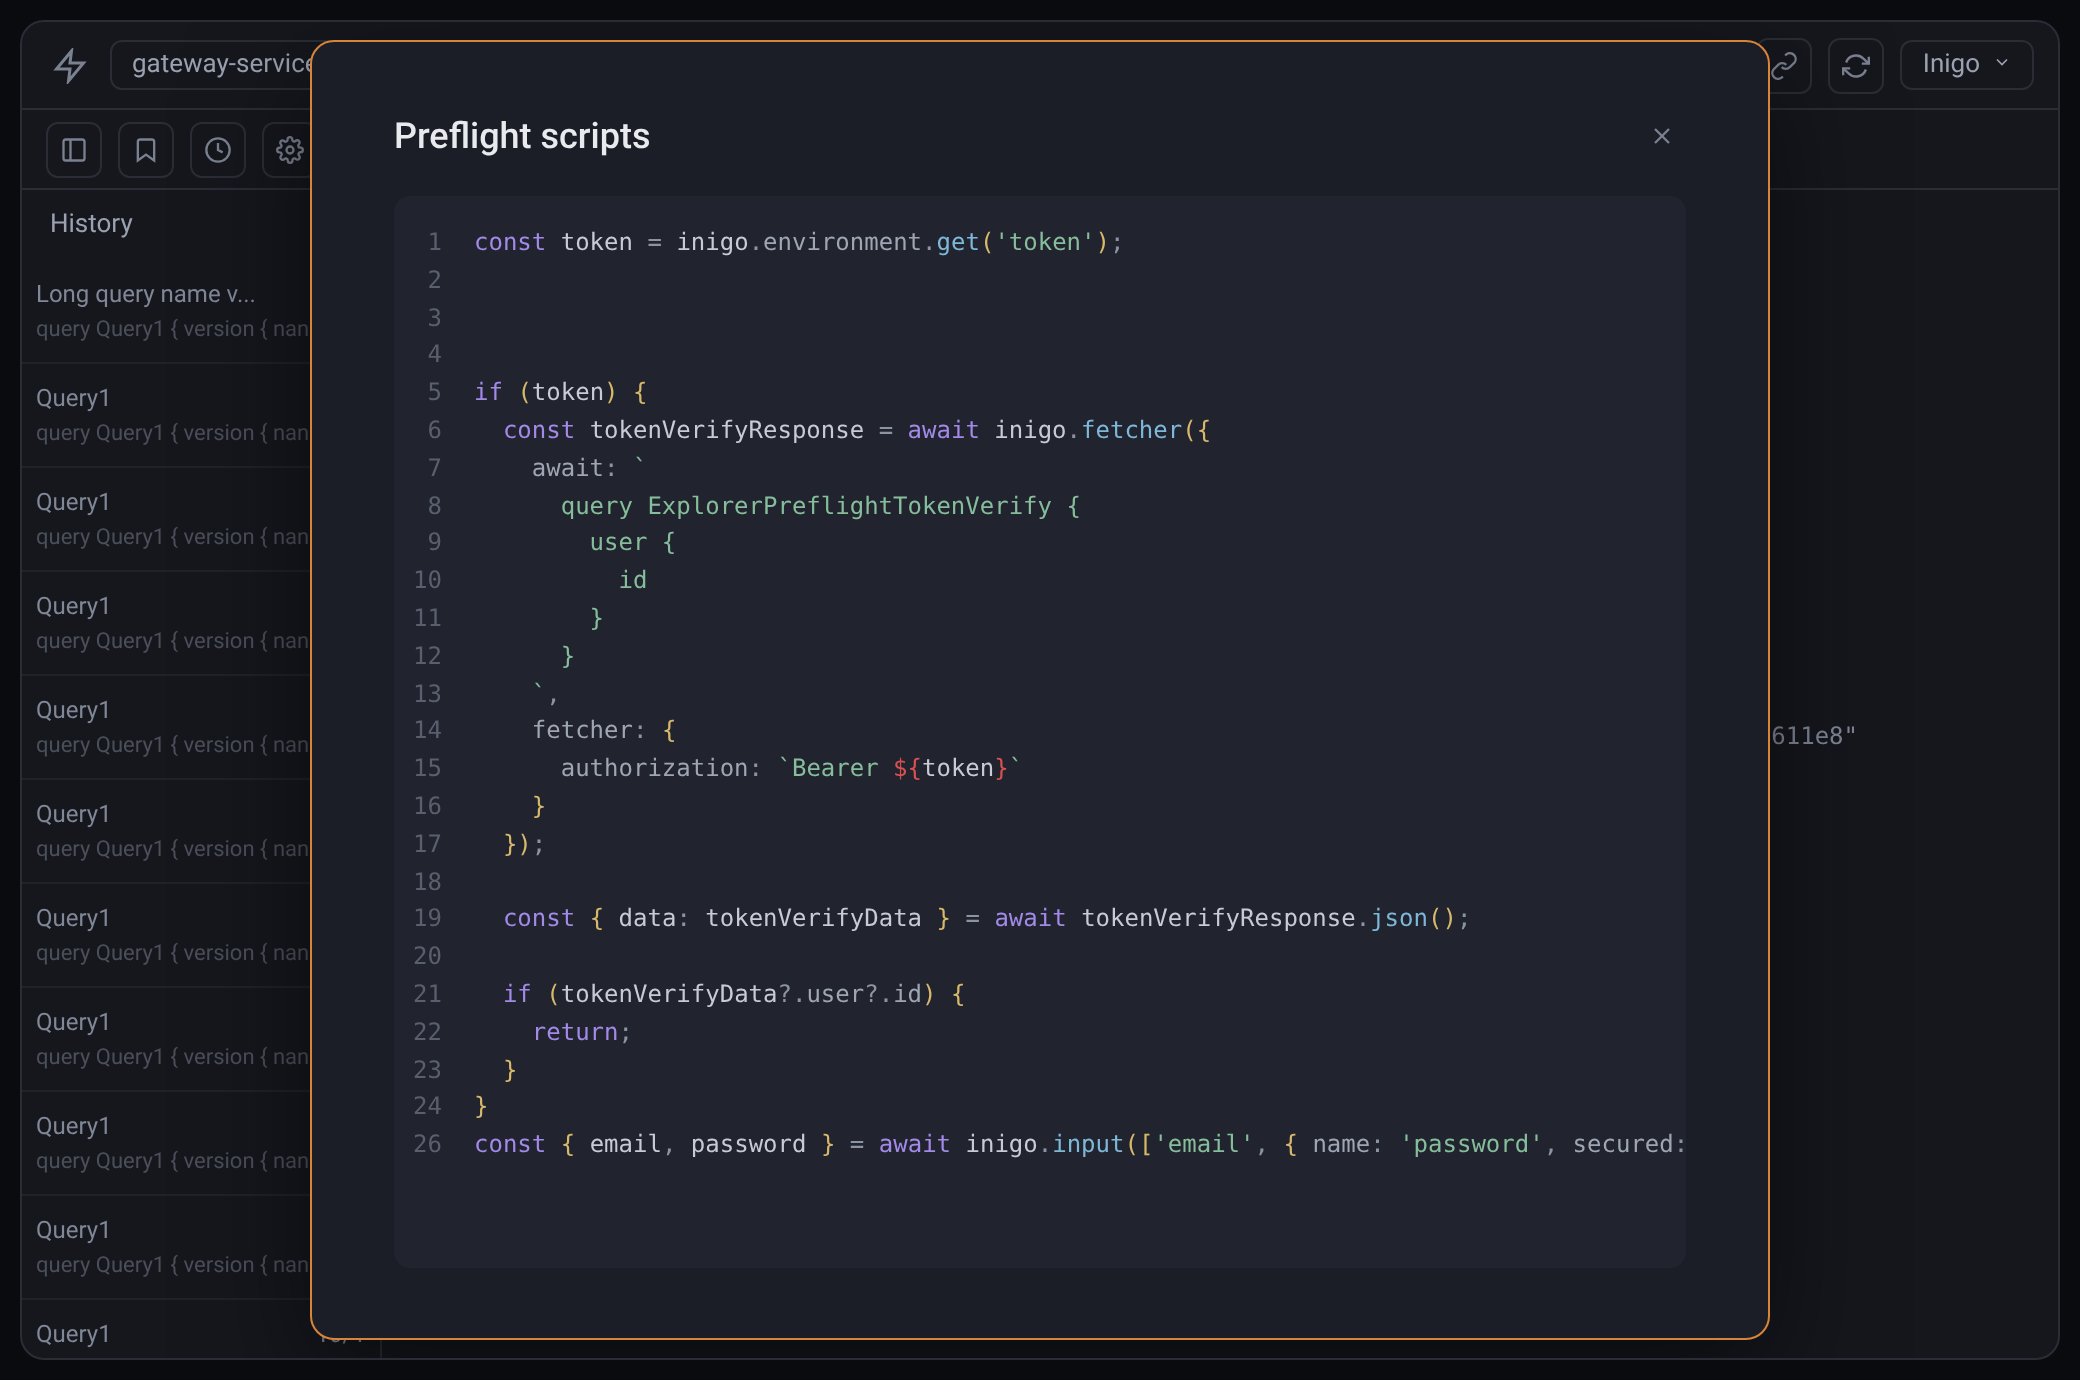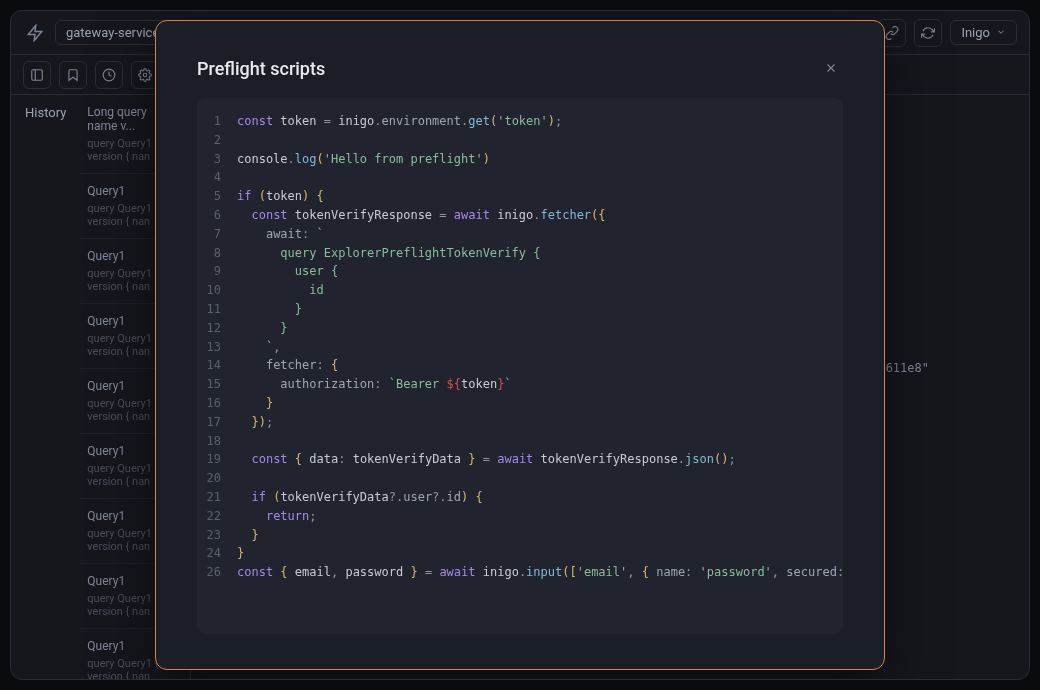--- a/index.html
+++ b/index.html
@@ -104,21 +104,21 @@
       border-bottom: 1px solid #2a2d36;
     }
     .workspace {
       display: flex;
       height: calc(100% - 84px);
     }
     .sidebar {
       width: 180px;
       border-right: 1px solid #2a2d36;
       display: flex;
-      flex-direction: row;
+      flex-direction: column;
     }
     .sidebar-header {
       padding: 10px 14px;
       font-size: 13px;
       color: #9aa1b0;
     }
     .history-list {
       flex: 1;
       overflow-y: auto;
     }
@@ -404,21 +404,21 @@
         <div class="close-btn">
           <svg width="14" height="14" viewBox="0 0 24 24" fill="none" stroke="currentColor" stroke-width="2">
               <line x1="18" y1="6" x2="6" y2="18"></line>
               <line x1="6" y1="6" x2="18" y2="18"></line>
             </svg>
         </div>
       </div>
       <div class="code-editor" id="code-editor">
           <div class="code-line"><span class="line-num">1</span><span class="line-content"><span class="tok-kw">const</span><span> </span><span class="tok-var">token</span><span> </span><span class="tok-op">=</span><span> </span><span class="tok-var">inigo</span><span class="tok-op">.</span><span class="tok-prop">environment</span><span class="tok-op">.</span><span class="tok-fn">get</span><span class="tok-punc">(</span><span class="tok-str">'token'</span><span class="tok-punc">)</span><span class="tok-op">;</span></span></div>
           <div class="code-line"><span class="line-num">2</span><span class="line-content"></span></div>
-          <div class="code-line"><span class="line-num">3</span><span class="line-content"><span class="tok-var">console</span><span class="tok-op">.</span><span class="tok-fn">log</span><span class="tok-punc">(</span><span class="tok-str">'Hello from preflight'</span><span class="tok-punc">)</span></span></div>
+          <div class="code-line"><span class="line-num">3</span></div>
           <div class="code-line"><span class="line-num">4</span><span class="line-content"></span></div>
           <div class="code-line"><span class="line-num">5</span><span class="line-content"><span class="tok-kw">if</span><span> </span><span class="tok-punc">(</span><span class="tok-var">token</span><span class="tok-punc">)</span><span> </span><span class="tok-punc">{</span></span></div>
           <div class="code-line"><span class="line-num">6</span><span class="line-content"><span>  </span><span class="tok-kw">const</span><span> </span><span class="tok-var">tokenVerifyResponse</span><span> </span><span class="tok-op">=</span><span> </span><span class="tok-kw">await</span><span> </span><span class="tok-var">inigo</span><span class="tok-op">.</span><span class="tok-fn">fetcher</span><span class="tok-punc">({</span></span></div>
           <div class="code-line"><span class="line-num">7</span><span class="line-content"><span>    </span><span class="tok-prop">await</span><span class="tok-op">:</span><span> </span><span class="tok-str">`</span></span></div>
           <div class="code-line"><span class="line-num">8</span><span class="line-content"><span>      </span><span class="tok-str">query ExplorerPreflightTokenVerify {</span></span></div>
           <div class="code-line"><span class="line-num">9</span><span class="line-content"><span>        </span><span class="tok-str">user {</span></span></div>
           <div class="code-line"><span class="line-num">10</span><span class="line-content"><span>          </span><span class="tok-str">id</span></span></div>
           <div class="code-line"><span class="line-num">11</span><span class="line-content"><span>        </span><span class="tok-str">}</span></span></div>
           <div class="code-line"><span class="line-num">12</span><span class="line-content"><span>      </span><span class="tok-str">}</span></span></div>
           <div class="code-line"><span class="line-num">13</span><span class="line-content"><span>    </span><span class="tok-str">`</span><span class="tok-op">,</span></span></div>

